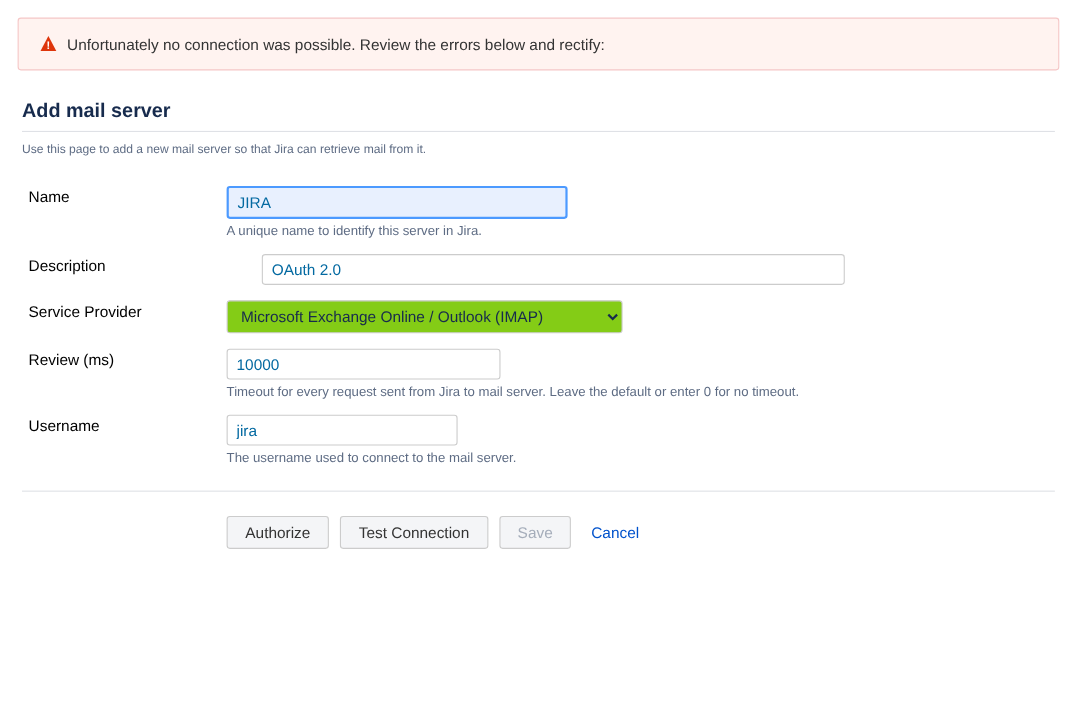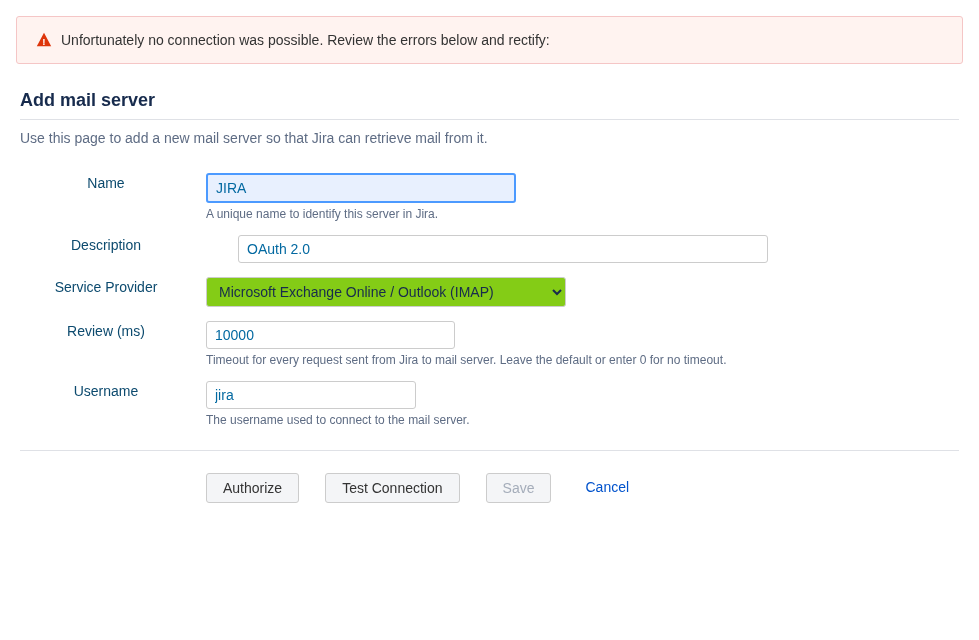--- a/index.html
+++ b/index.html
@@ -48,39 +48,39 @@
     .page-title {
       font-size: 18px;
       font-weight: bold;
       color: #172b4d;
       padding-bottom: 8px;
       border-bottom: 1px solid #dfe1e6;
       margin-bottom: 10px;
     }
 
     .page-subtitle {
-      font-size: 14px;
+      font-size: 11px;
       color: #5e6c84;
       margin-bottom: 20px;
     }
 
     .form-table {
       border-collapse: collapse;
       width: 100%;
     }
     .form-table tr td {
       padding: 7px 6px;
       vertical-align: top;
     }
     .form-table .label-cell {
-      text-align: center;
+      text-align: left;
       padding-right: 14px;
       width: 180px;
       padding-top: 9px;
-      color: #0c4a6e;
+      color: #000000;
       font-size: 14px;
       white-space: nowrap;
     }
     .form-table .field-cell {
       vertical-align: top;
     }
 
     input[type="text"] {
       border: 2px solid #4c9aff;
       border-radius: 3px;
@@ -131,22 +131,22 @@
     }
 
     .divider {
       border: none;
       border-top: 1px solid #dfe1e6;
       margin: 16px 0;
     }
 
     .button-row {
       display: flex;
-      align-items: flex-start;
-      gap: 26px;
+      align-items: center;
+      gap: 10px;
       padding: 6px 0 6px 186px;
     }
 
     .btn {
       padding: 6px 16px;
       font-size: 14px;
       border-radius: 3px;
       cursor: pointer;
       border: 1px solid #ccc;
       background: #f4f5f7;

